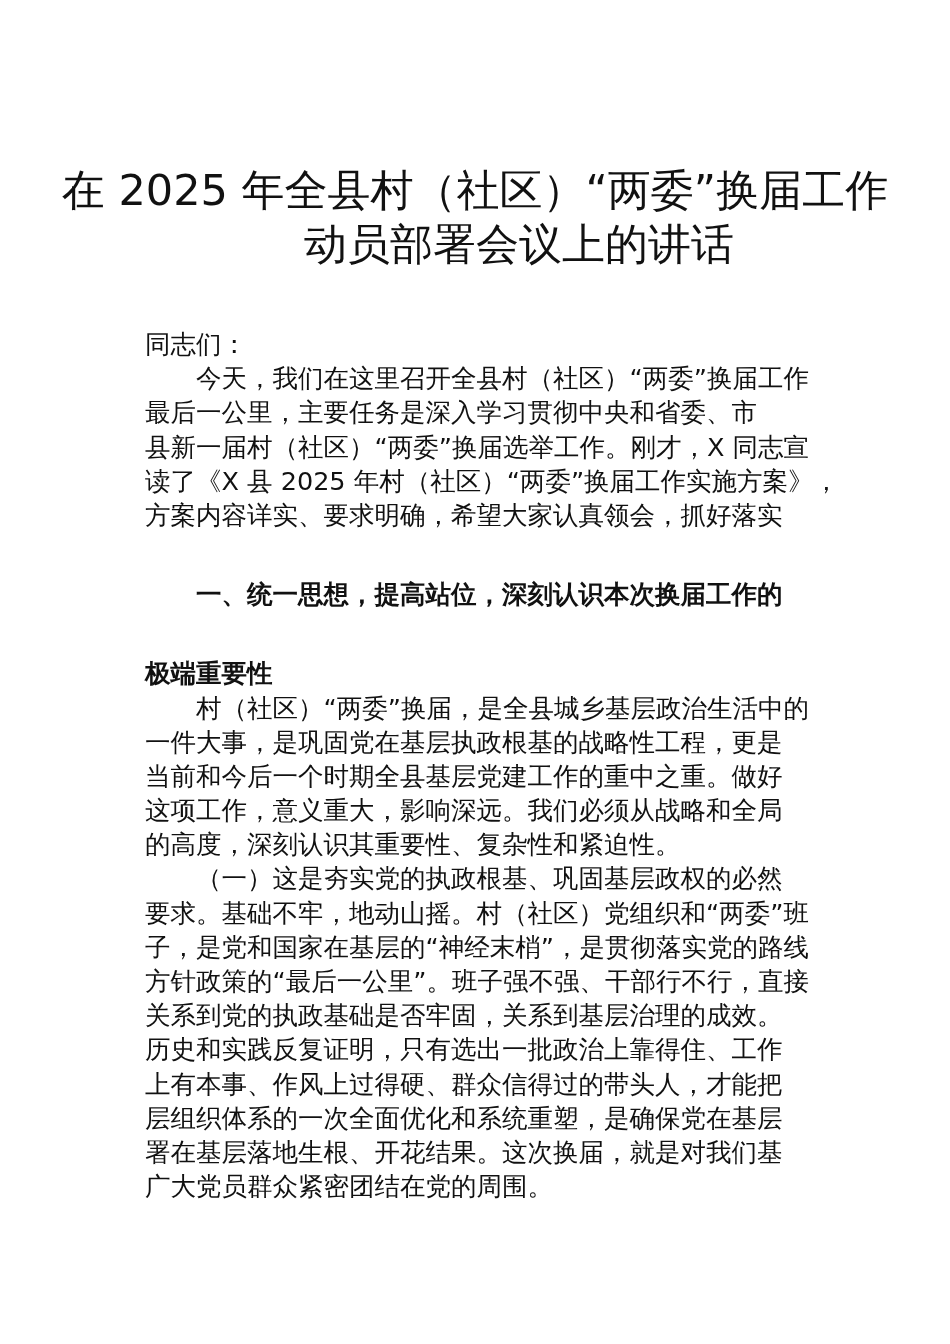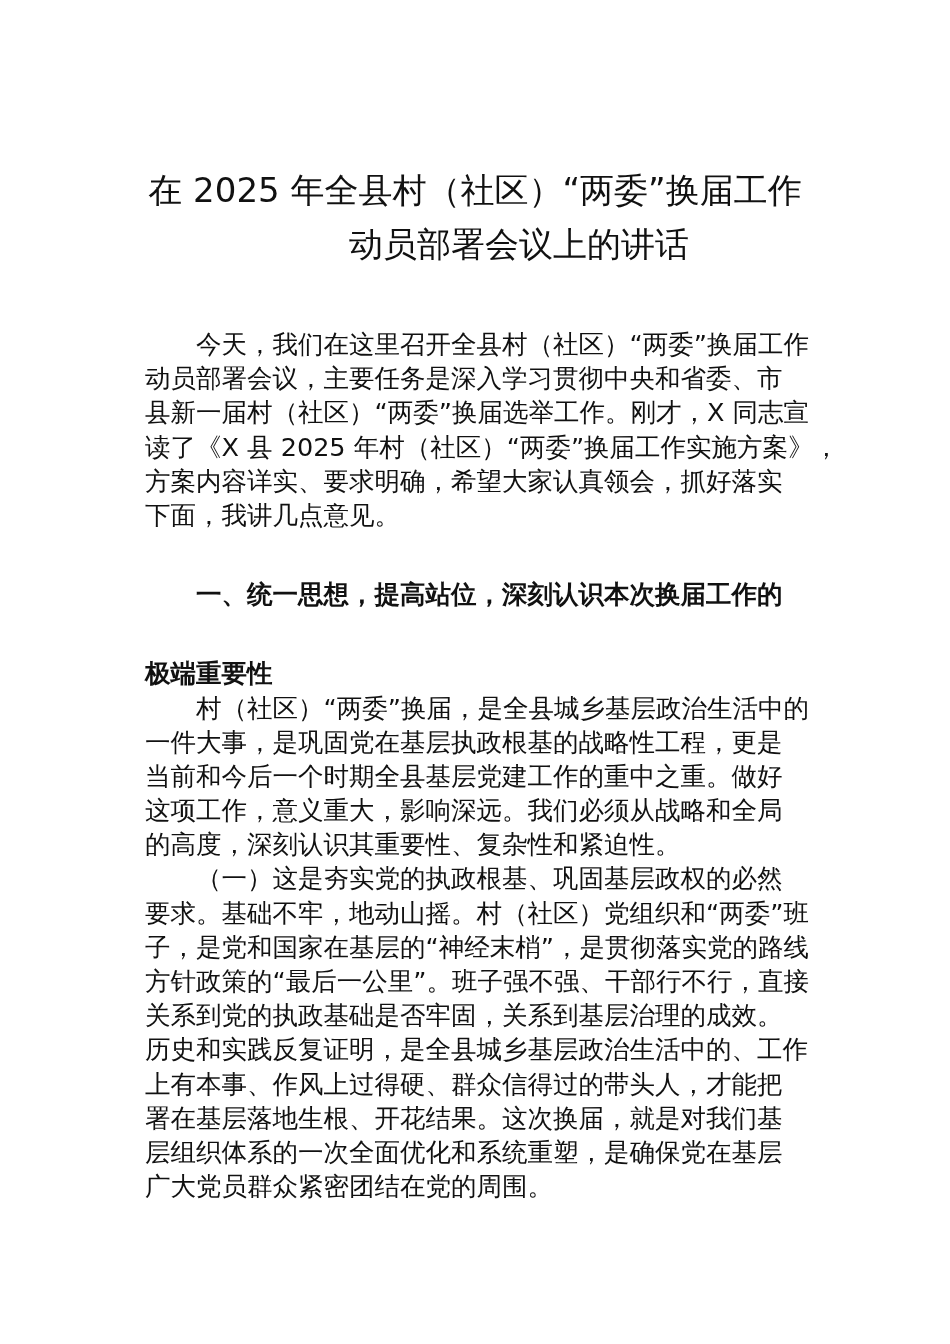--- a/index.html
+++ b/index.html
@@ -21,21 +21,21 @@
       top: 0;
       width: 950px;
       height: 1344px;
       background: #ffffff;
     }
     .title {
       position: absolute;
       left: 0;
       width: 950px;
       text-align: center;
-      font-size: 34px;
+      font-size: 43px;
       line-height: 40px;
       letter-spacing: 0px;
       white-space: nowrap;
     }
     .title-line-1 { top: 170px; }
     .title-line-2 { top: 224px; padding-left: 44px; }
     .body-text {
       position: absolute;
       left: 145px;
       top: 327px;
@@ -52,28 +52,28 @@
     .bold { font-weight: bold; margin-top: 45px; }
   </style>
 </head>
 <body>
 
 <div class="page">
   <div class="title title-line-1">在 2025 年全县村（社区）“两委”换届工作</div>
   <div class="title title-line-2">动员部署会议上的讲话</div>
 
   <div class="body-text">
+    <span class="line">同志们：</span>
 
     <div>
       <span class="line indent">今天，我们在这里召开全县村（社区）“两委”换届工作</span>
-      <span class="line">动员部署会议，主要任务是深入学习贯彻中央和省委、市</span>
+      <span class="line">最后一公里，主要任务是深入学习贯彻中央和省委、市</span>
       <span class="line">县新一届村（社区）“两委”换届选举工作。刚才，X 同志宣</span>
       <span class="line">读了《X 县 2025 年村（社区）“两委”换届工作实施方案》，</span>
       <span class="line">方案内容详实、要求明确，希望大家认真领会，抓好落实</span>
-      <span class="line">下面，我讲几点意见。</span>
     </div>
 
     <div>
       <span class="line indent bold">一、统一思想，提高站位，深刻认识本次换届工作的</span>
       <span class="line bold">极端重要性</span>
     </div>
 
     <div>
       <span class="line indent">村（社区）“两委”换届，是全县城乡基层政治生活中的</span>
       <span class="line">一件大事，是巩固党在基层执政根基的战略性工程，更是</span>
@@ -81,20 +81,20 @@
       <span class="line">这项工作，意义重大，影响深远。我们必须从战略和全局</span>
       <span class="line">的高度，深刻认识其重要性、复杂性和紧迫性。</span>
     </div>
 
     <div>
       <span class="line indent">（一）这是夯实党的执政根基、巩固基层政权的必然</span>
       <span class="line">要求。基础不牢，地动山摇。村（社区）党组织和“两委”班</span>
       <span class="line">子，是党和国家在基层的“神经末梢”，是贯彻落实党的路线</span>
       <span class="line">方针政策的“最后一公里”。班子强不强、干部行不行，直接</span>
       <span class="line">关系到党的执政基础是否牢固，关系到基层治理的成效。</span>
-      <span class="line">历史和实践反复证明，是全县城乡基层政治生活中的、工作</span>
+      <span class="line">历史和实践反复证明，只有选出一批政治上靠得住、工作</span>
       <span class="line">上有本事、作风上过得硬、群众信得过的带头人，才能把</span>
+      <span class="line">层组织体系的一次全面优化和系统重塑，是确保党在基层</span>
       <span class="line">署在基层落地生根、开花结果。这次换届，就是对我们基</span>
-      <span class="line">层组织体系的一次全面优化和系统重塑，是确保党在基层</span>
       <span class="line">广大党员群众紧密团结在党的周围。</span>
     </div>
   </div>
 </div>
 
 </body></html>

